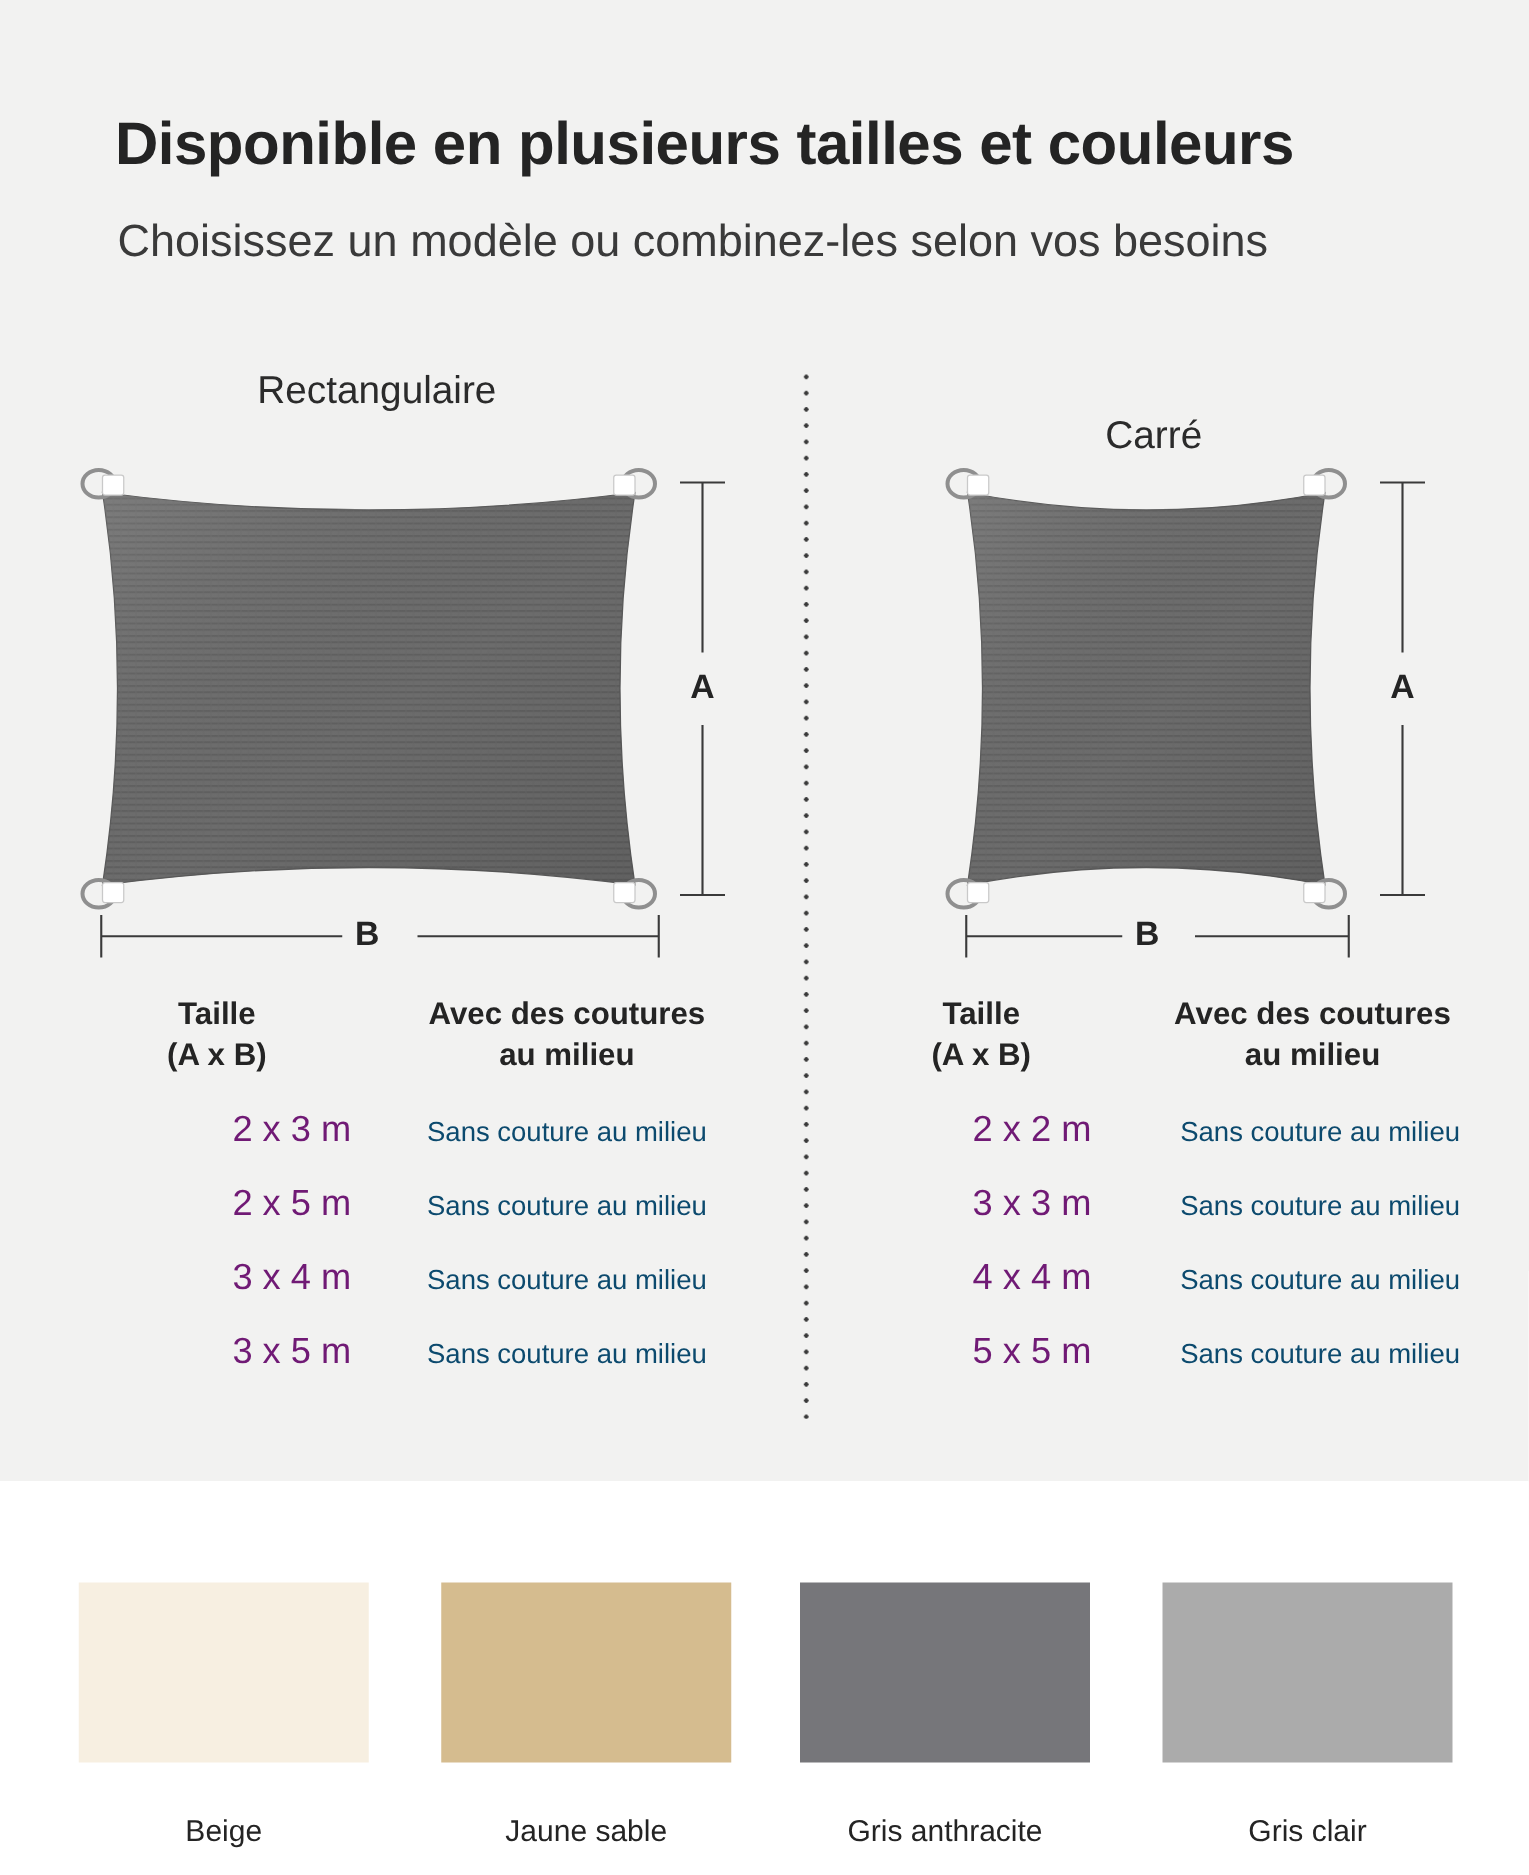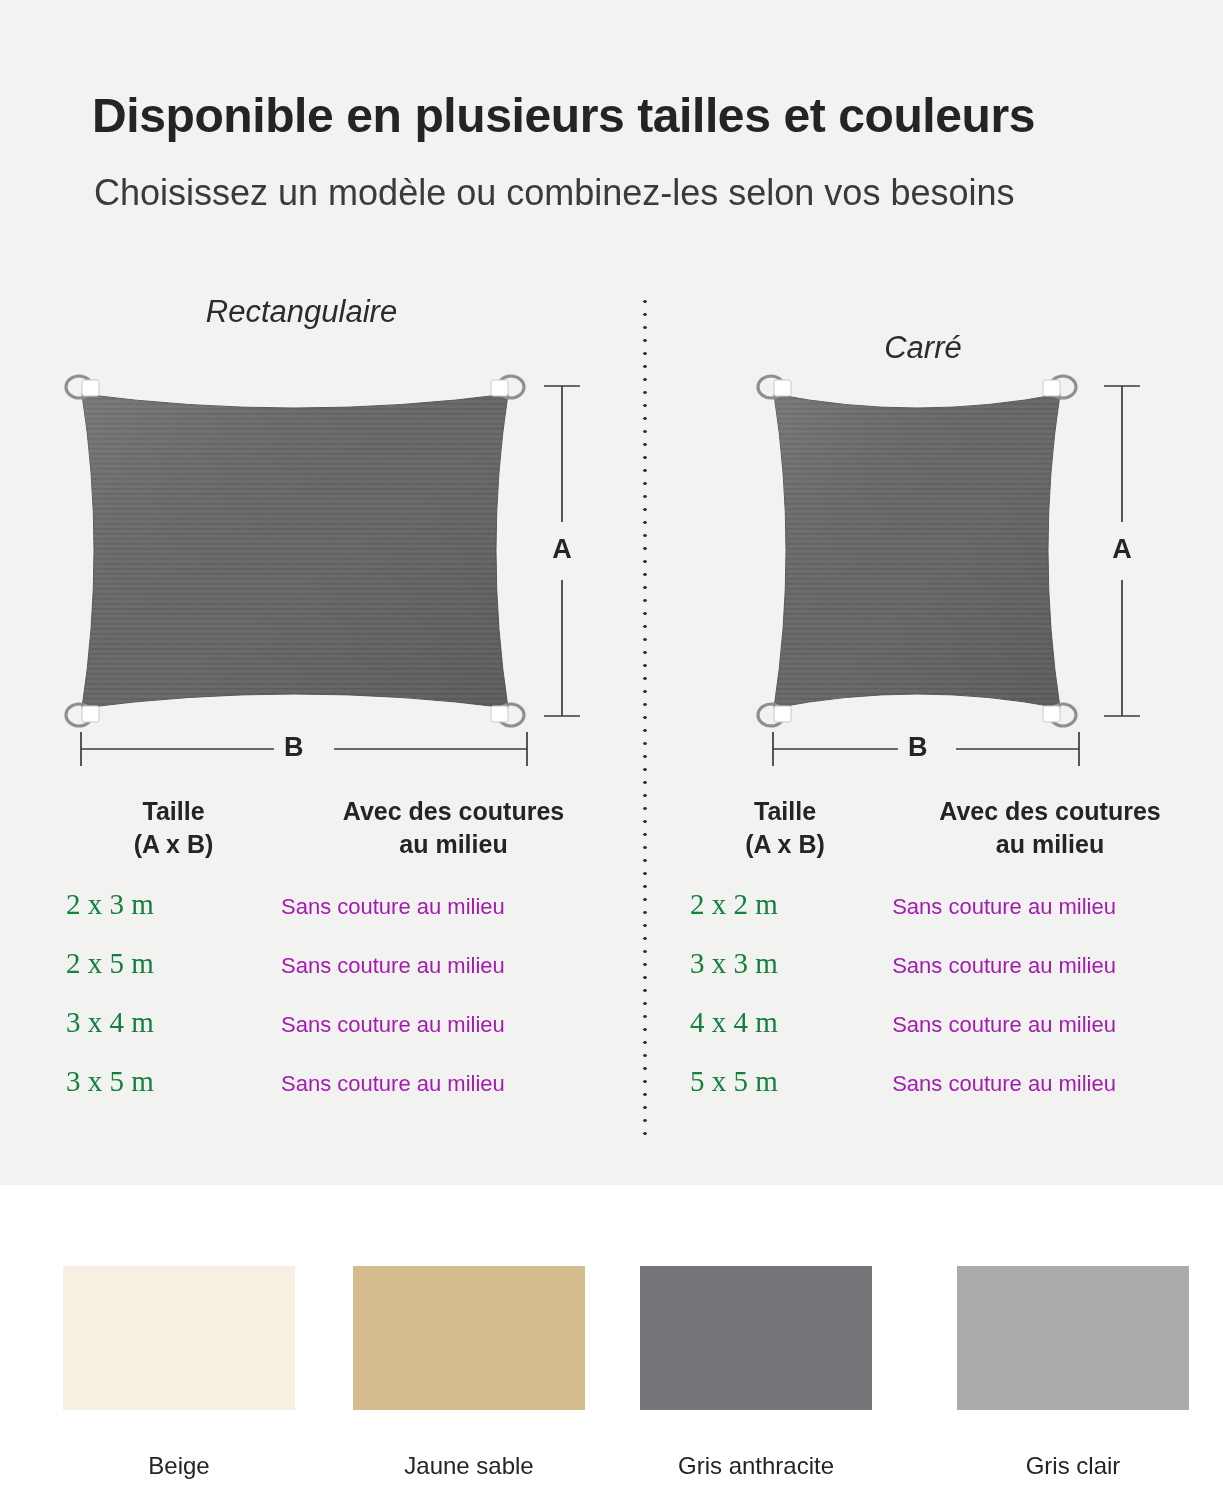--- a/index.html
+++ b/index.html
@@ -58,21 +58,20 @@
     background-image: radial-gradient(circle, #3a3a3a 1.6px, rgba(0,0,0,0) 1.9px);
     background-size: 4px 13px;
     background-repeat: repeat-y;
   }
 
   
   .col {
     position: absolute;
     top: 0;
     height: 1185px;
-    font-style: italic;
   }
   .col-left  { left: 0px;   width: 643px; }
   .col-right { left: 643px; width: 580px; margin-top: 36px; }
 
   .col-title {
     position: absolute;
     top: 294px;
     width: 100%;
     text-align: center;
     font-size: 31px;
@@ -126,31 +125,30 @@
   .table.sq   .th-size { width: 190px; }
   .table.sq   .th-seam { width: 340px; }
 
   .trow { display: flex; align-items: baseline; }
   .table.rect .trow { margin-top: 26px; }
   .table.sq   .trow { margin-top: 26px; gap: 19px; }
   .table.rect .trow:first-of-type,
   .table.sq   .trow:first-of-type { margin-top: 46px; }
 
   .td-size {
-    text-align: left;
+    text-align: right;
     font-size: 29px;
     font-weight: normal;
-    color: #15803d;
-    font-family: Liberation Serif, serif;
+    color: #701a75;
   }
   .td-seam {
-    text-align: left;
+    text-align: center;
     font-size: 22px;
     font-weight: normal;
-    color: #a21caf;
+    color: #0c4a6e;
   }
   .table.rect .td-size { width: 215px; }
   .table.rect .td-seam { width: 345px; }
   .table.sq   .td-size { width: 190px; }
   .table.sq   .td-seam { width: 340px; }
 
   
   .swatches {
     position: absolute;
     left: 0;
@@ -161,21 +159,21 @@
   }
   .swatch {
     position: absolute;
     top: 81px;
     width: 232px;
     height: 144px;
   }
   .swatch:nth-of-type(1) { left: 63px; }
   .swatch:nth-of-type(2) { left: 353px; }
   .swatch:nth-of-type(3) { left: 640px; }
-  .swatch:nth-of-type(4) { left: 930px; margin-left: 27px; }
+  .swatch:nth-of-type(4) { left: 930px; }
 
   .swatch-chip {
     width: 100%;
     height: 100%;
   }
   .swatch-label {
     position: absolute;
     top: 186px;
     width: 232px;
     text-align: center;

